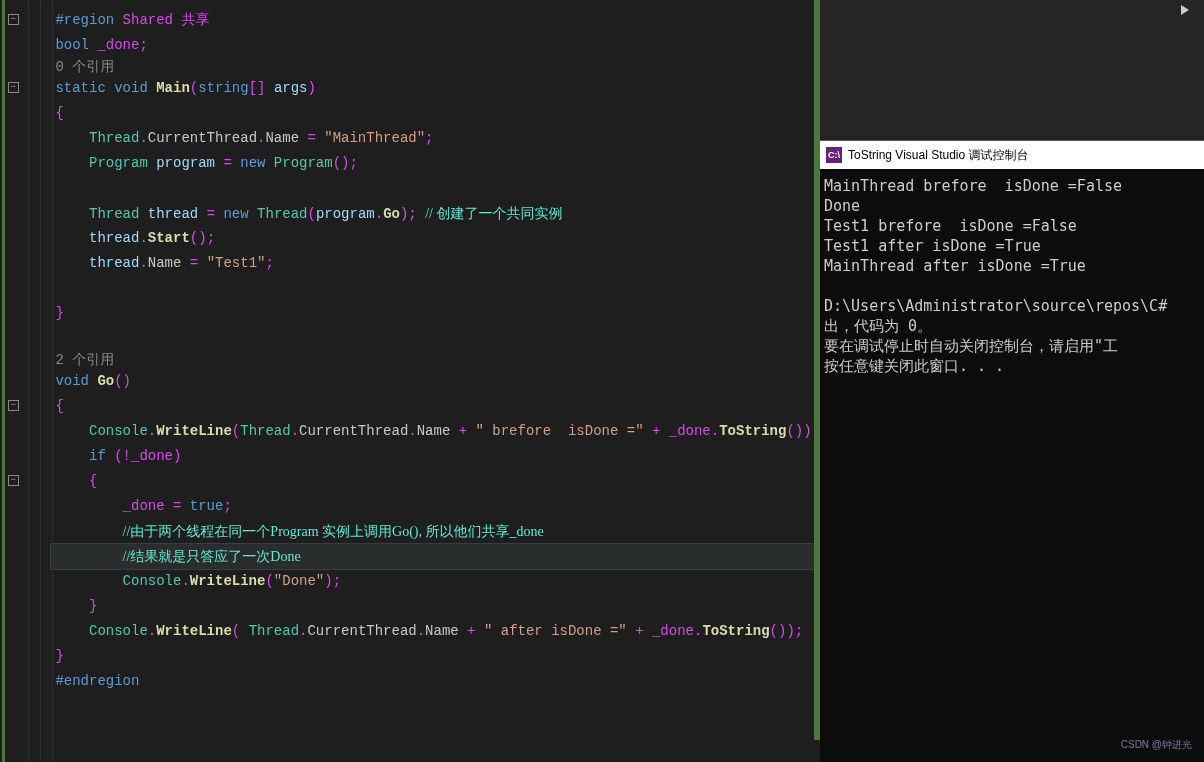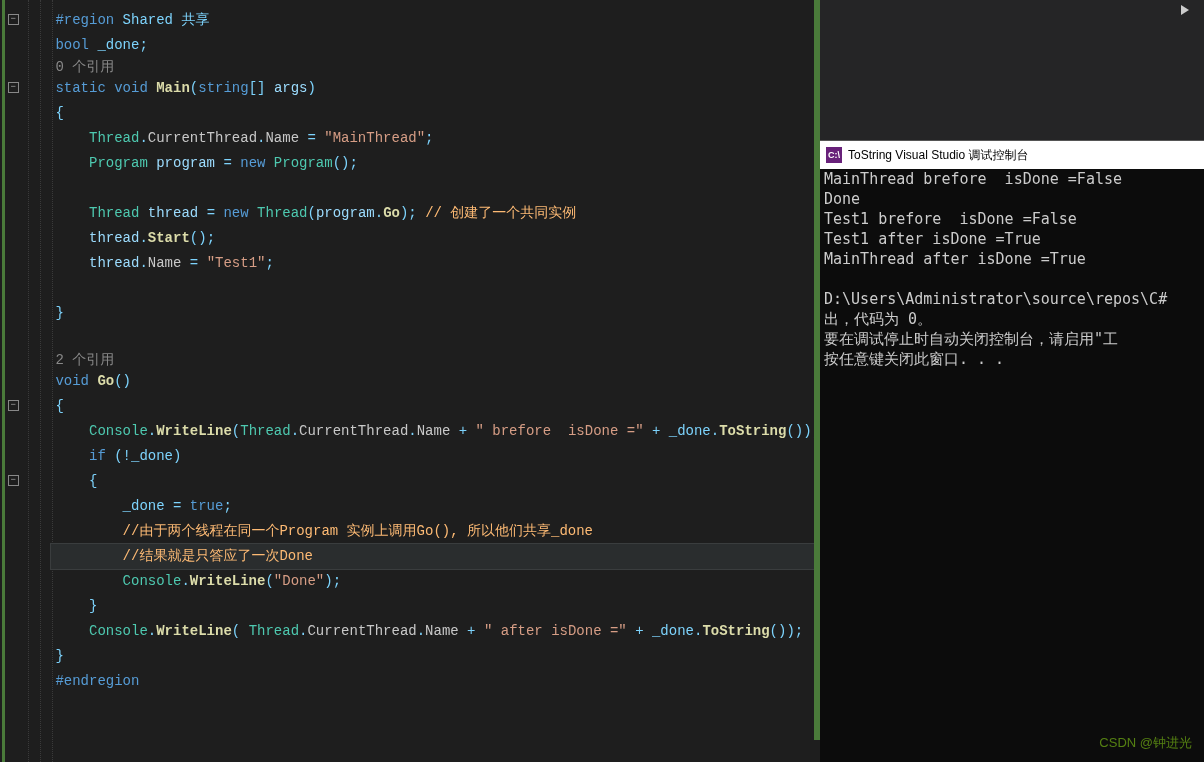--- a/index.html
+++ b/index.html
@@ -65,24 +65,24 @@
   padding-left: 4px;
 }
 .line.highlight {
   background: #2a2d2e;
   outline: 1px solid #3a3d3e;
 }
 .kw { color: #569cd6; }
 .type { color: #4ec9b0; }
 .method { color: #dcdcaa; font-weight: bold; }
 .str { color: #d69d85; }
-.comment { color: #fdba74; }
+.comment { color: #5eead4; font-family: Liberation Serif, serif; }
 .local { color: #9cdcfe; }
 .field { color: #c8c8c8; }
-.punct { color: #7dd3fc; margin-top: 16px; }
+.punct { color: #d946ef; margin-top: 16px; }
 .ref-hint { color: #888; font-size: 14px; line-height: 18px; height: 18px; }
 
 .green-stripe {
   position: absolute;
   right: 0; top: 0;
   width: 6px;
   height: 740px;
   background: #4a7a3a;
 }
 
@@ -110,35 +110,35 @@
   background: #68217a;
   margin-right: 6px;
   display: inline-flex;
   align-items: center;
   justify-content: center;
   color: #fff;
   font-size: 9px;
   font-weight: bold;
 }
 .console-body {
-  padding: 0 4px;
+  padding: 7px 4px;
   font-family: 'NSimSun', Consolas, monospace;
   font-size: 15px;
   line-height: 20px;
   color: #cccccc;
   white-space: pre-wrap;
   word-break: break-all;
 }
 .watermark {
   position: absolute;
   right: 12px;
   bottom: 10px;
-  color: #84cc16;
+  color: #c4b5fd;
   font-family: sans-serif;
-  font-size: 13px;
+  font-size: 10px;
   opacity: 0.6;
 }
 .top-right-dark {
   position: absolute;
   left: 820px; top: 0;
   width: 384px; height: 140px;
   background: #252526;
 }
 .play-icon {
   position: absolute;

